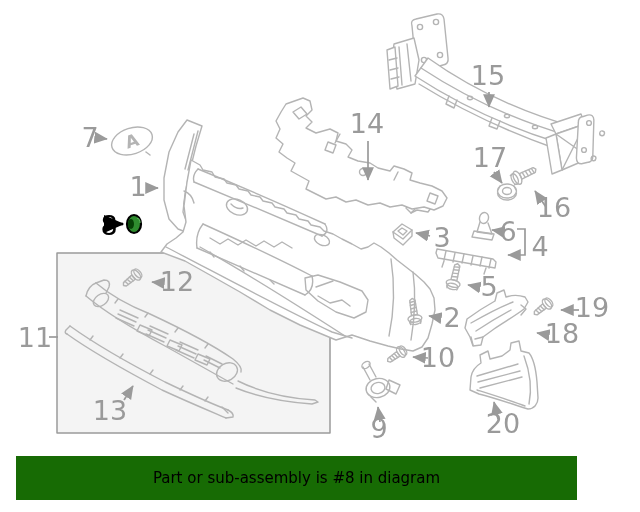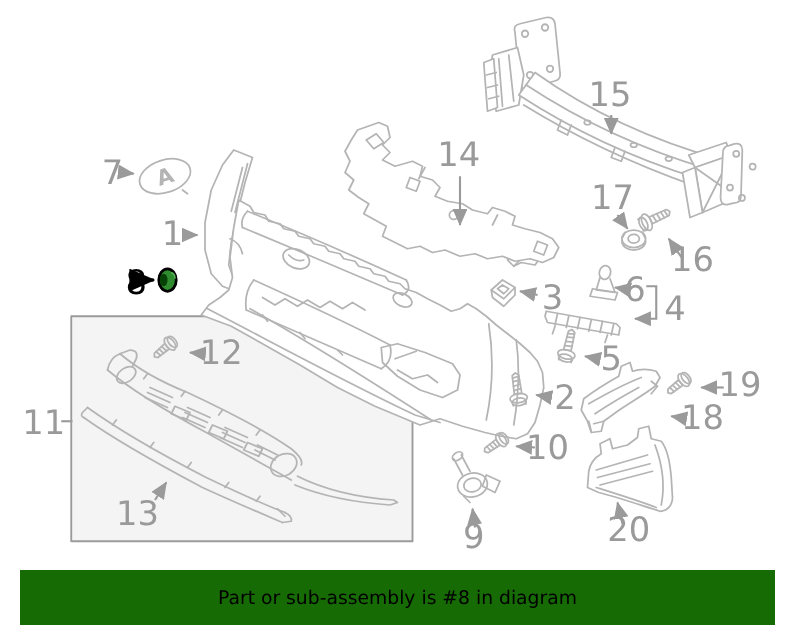--- a/index.html
+++ b/index.html
@@ -5,21 +5,21 @@
   html,body{margin:0;padding:0;}
   body{
     width:640px;height:512px;position:relative;overflow:hidden;
     background:#ffffff;font-family:"DejaVu Sans", sans-serif;
   }
   #stage{position:absolute;left:0;top:0;}
   .lbl{font-size:27px;fill:#9a9a9a;font-family:"DejaVu Sans",sans-serif;}
   .lbl-hl{font-size:27px;fill:#000000;font-family:"DejaVu Sans",sans-serif;}
   .emblem-letter{font-size:17px;fill:#b4b4b4;font-family:"DejaVu Sans",sans-serif;font-weight:bold;}
   .banner{
-    position:absolute;left:16px;top:456px;width:604px;height:44px;
+    position:absolute;left:16px;top:456px;width:561px;height:44px;
     display:flex;flex-direction:column;justify-content:center;align-items:center;
     font-size:15px;line-height:19px;text-align:center;
   }
 </style>
 </head>
 <body>
 
 <svg id="stage" width="640" height="512" viewBox="0 0 640 512">
   <defs>
     <marker id="ah" markerWidth="9" markerHeight="8" refX="7.5" refY="3.5" orient="auto">

